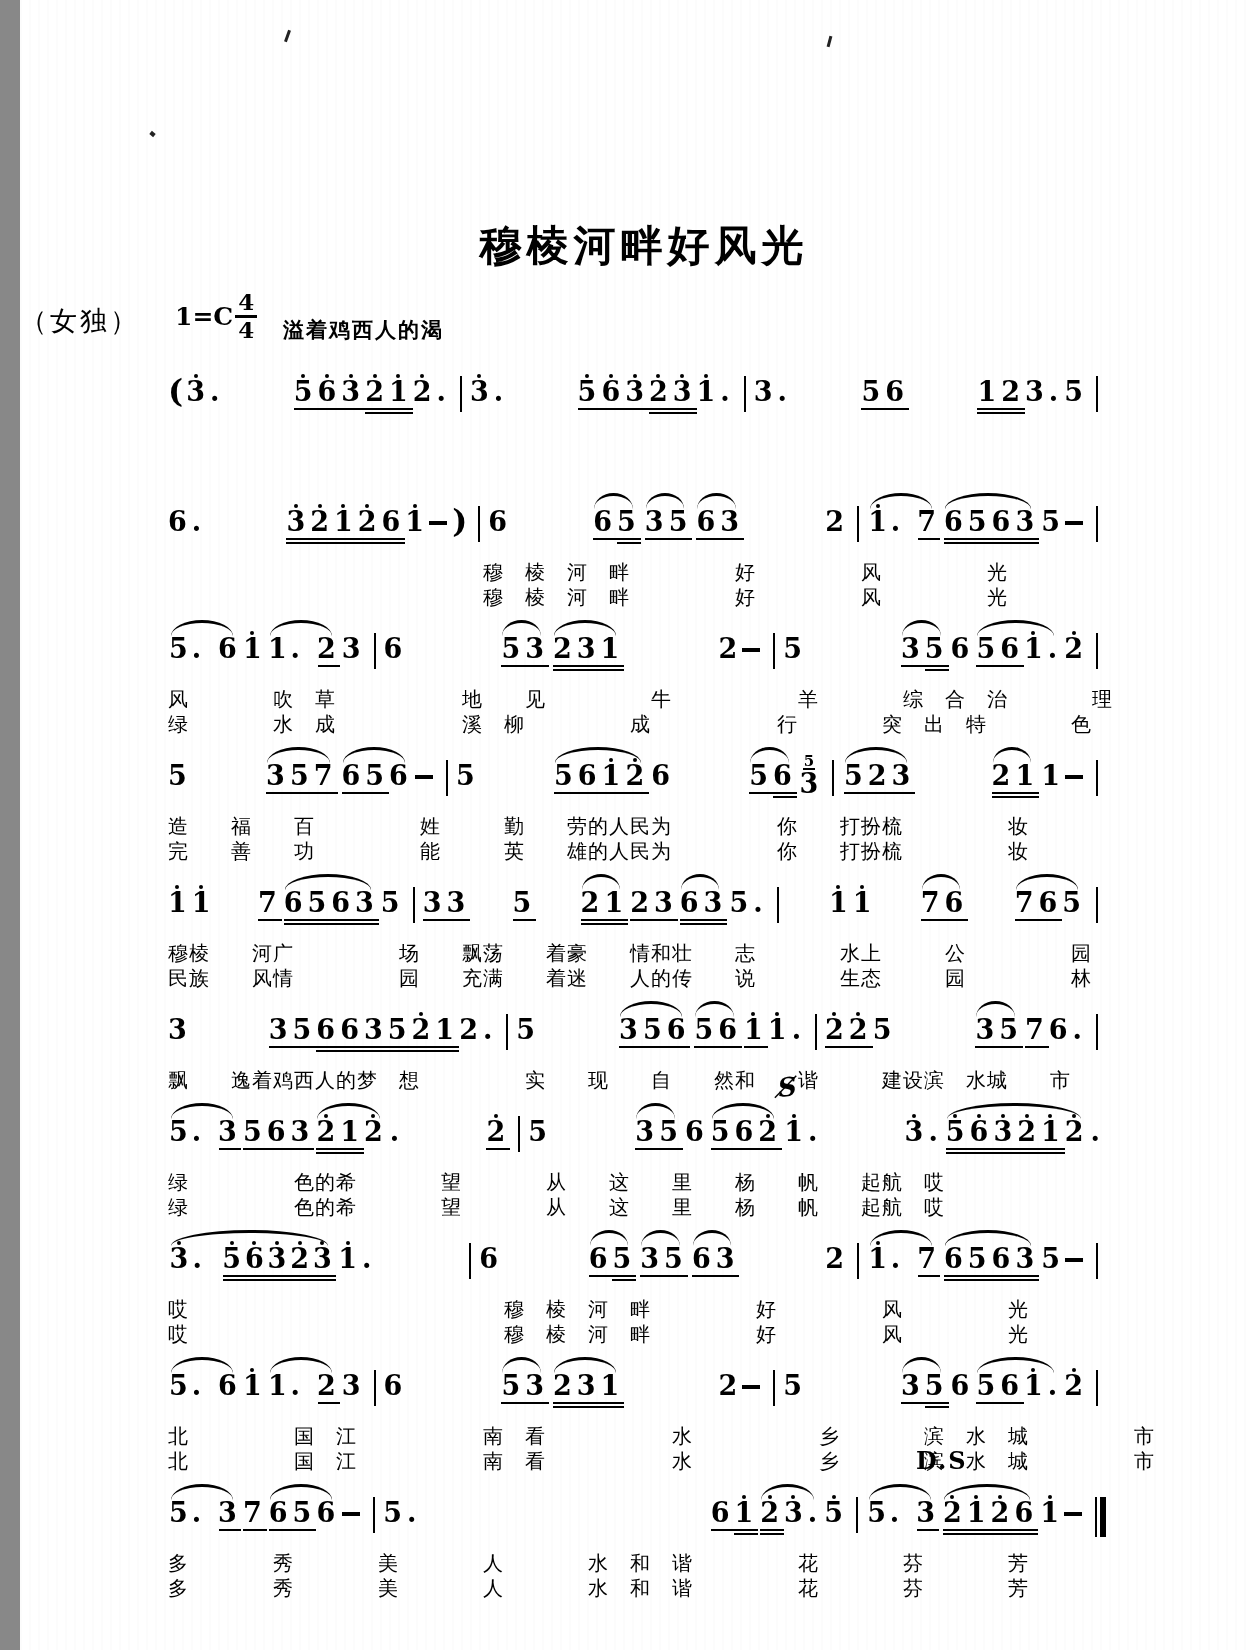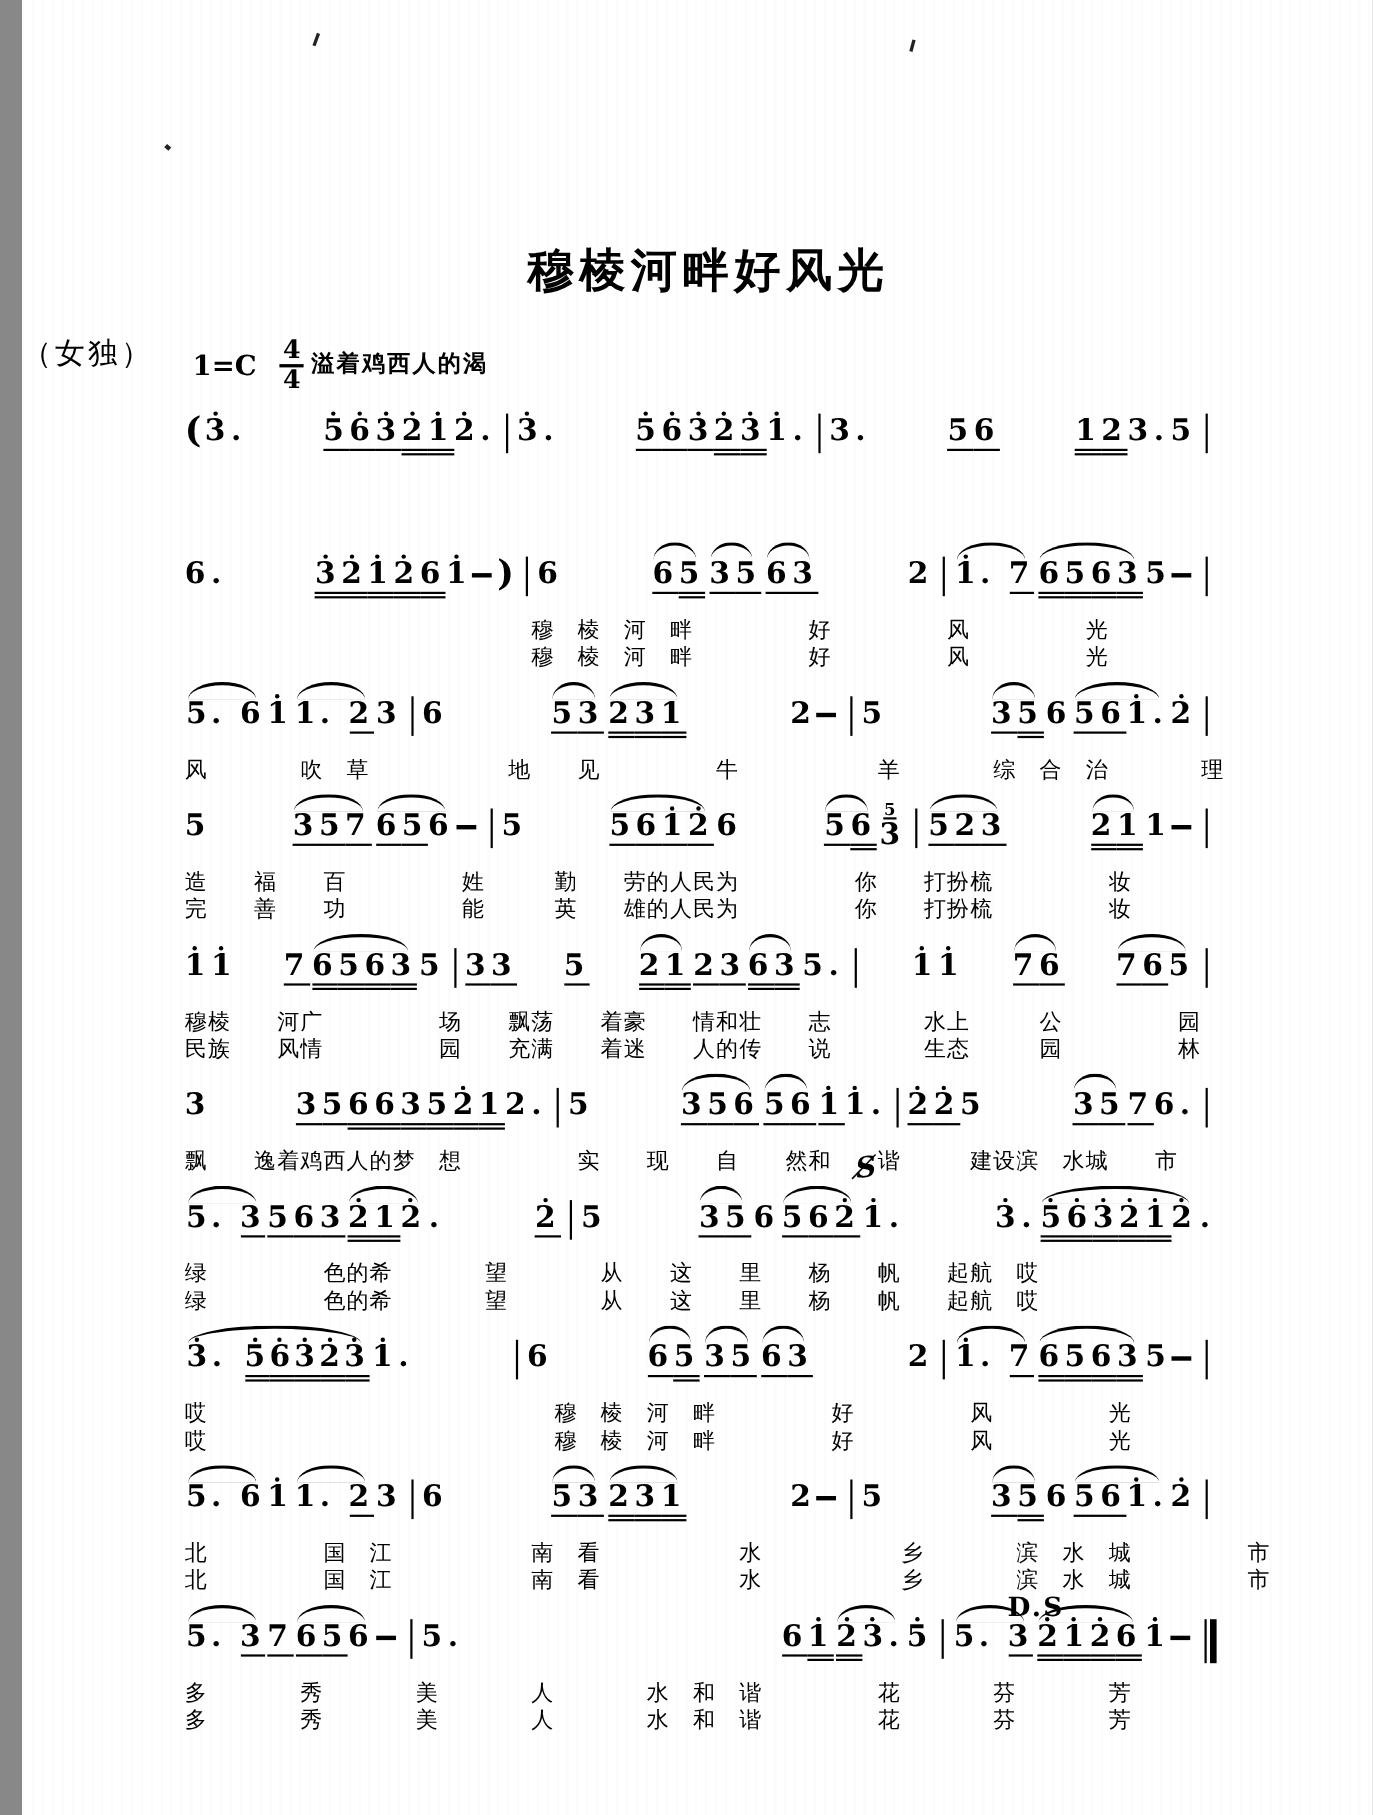--- a/index.html
+++ b/index.html
@@ -10,21 +10,21 @@
   .sp1{left:266px;top:30px;width:3px;height:12px;transform:rotate(20deg);}
   .sp2{left:808px;top:36px;width:3px;height:11px;transform:rotate(15deg);}
   .sp3{left:1241px;top:2px;width:6px;height:54px;}
   .sp4{left:130px;top:132px;width:5px;height:4px;transform:rotate(40deg);}
   .sp5{left:1240px;top:377px;width:7px;height:26px;}
 
   .title{position:absolute;top:218px;left:0;right:0;text-align:center;
          font-size:42px;font-weight:bold;letter-spacing:5px;}
   .subtitle{position:absolute;top:303px;left:0;right:0;
             font-size:27px;letter-spacing:3px;}
-  .keysig{position:absolute;top:306px;left:155px;display:flex;align-items:center;gap:21px;
+  .keysig{position:absolute;top:290px;left:155px;display:flex;align-items:center;gap:2px;
           font-size:25px;font-weight:bold;}
   .frac{display:inline-flex;flex-direction:column;align-items:center;line-height:1.05;
         font-size:23px;font-weight:bold;}
   .frac .ft{border-bottom:3px solid #000;padding:0 3px 1px;}
   .tempo{position:absolute;top:316px;left:263px;font-size:21px;font-weight:bold;letter-spacing:2px;}
   .credits{position:absolute;top:290px;left:978px;font-size:22px;line-height:36px;letter-spacing:1px;}
 
   .systems{position:absolute;top:356px;left:148px;width:938px;}
   .system{margin-bottom:3px;}
   .system:nth-child(1){margin-bottom:56px;}
@@ -671,20 +671,21 @@
           <span class="tok">
             <span class="hi">
               <i></i>
             </span>
             <span class="n">2</span>
             <span class="ul"></span>
           </span>
           <span class="bar"></span>
         </div>
         <div class="lyr">风　　　　吹　草　　　　　　地　　见　　　　　牛　　　　　　羊　　　　综　合　治　　　　理</div>
+        <div class="lyr">绿　　　　水　成　　　　　　溪　柳　　　　　成　　　　　　行　　　　突　出　特　　　　色</div>
       </div>
       <div class="system">
         <div class="notes-row">
           <span class="tok">
             <span class="hi"></span>
             <span class="n">5</span>
             <span class="ul"></span>
           </span>
           <span class="sprx"></span>
           <span class="slur">

